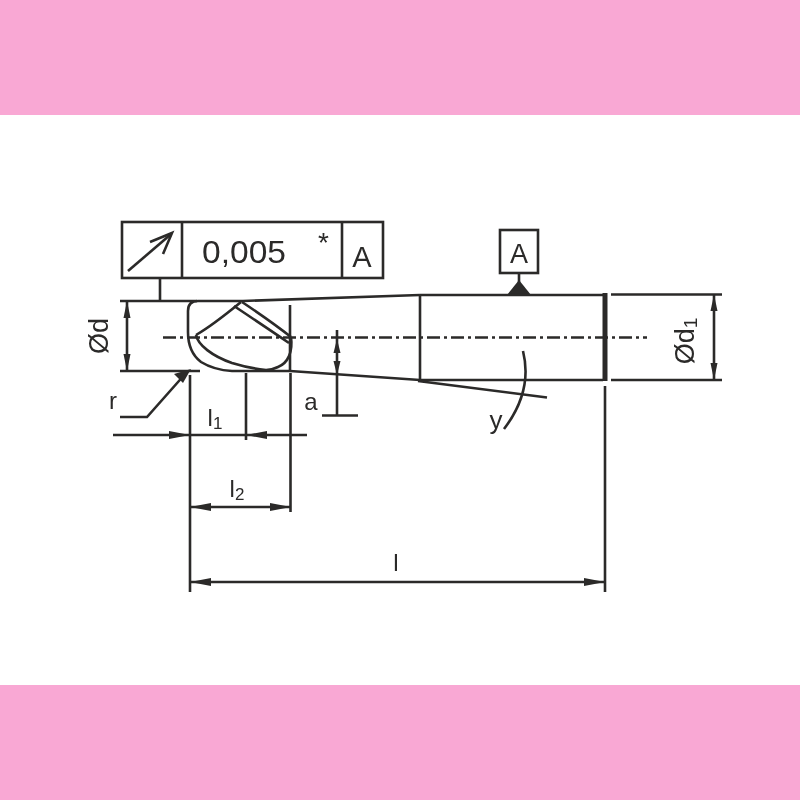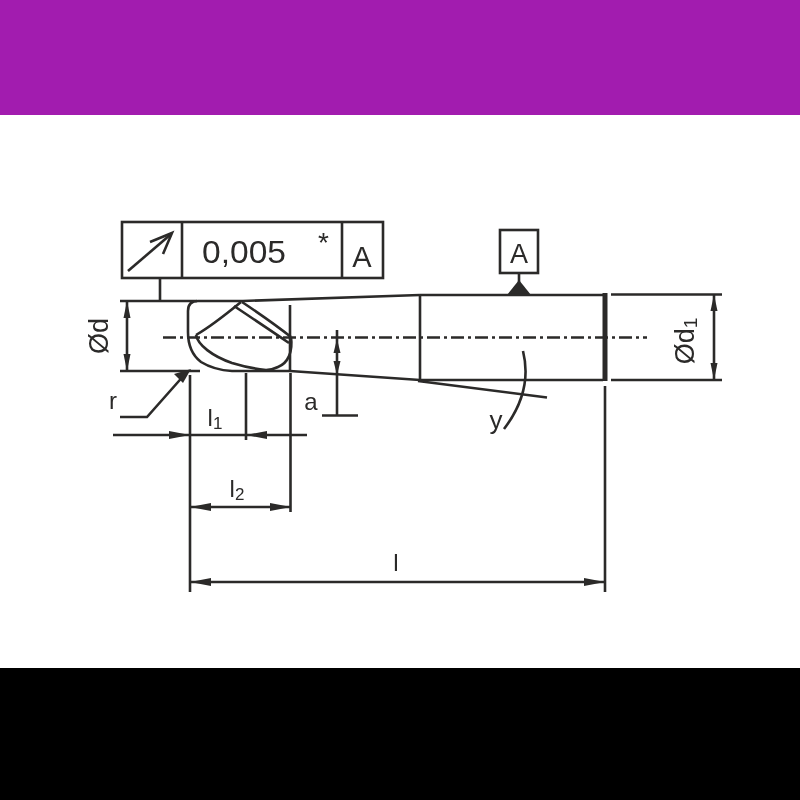--- a/index.html
+++ b/index.html
@@ -1,16 +1,16 @@
 <!DOCTYPE html>
 <html><head>
 <meta charset="utf-8">
 <style>
   html,body{margin:0;padding:0;background:#000;}
-  .stage{position:relative;width:800px;height:668px;background:#a21caf;overflow:hidden;}
+  .stage{position:relative;width:800px;height:800px;background:#f9a8d4;overflow:hidden;}
   .paper{position:absolute;left:0;top:115px;width:800px;height:570px;background:#fff;}
   svg{position:absolute;left:0;top:0;}
   svg text{font-family:"Liberation Sans","DejaVu Sans",sans-serif;fill:#2b2a29;}
 </style>
 </head>
 <body>
 
 <div class="stage">
   <div class="paper"></div>
 

